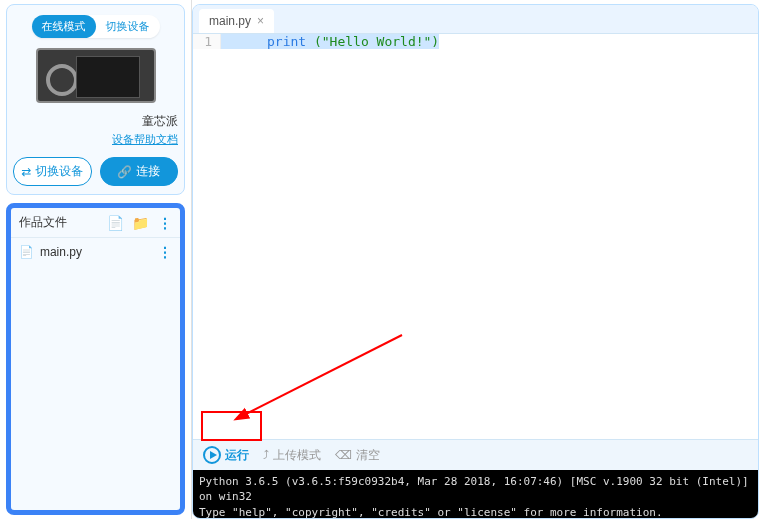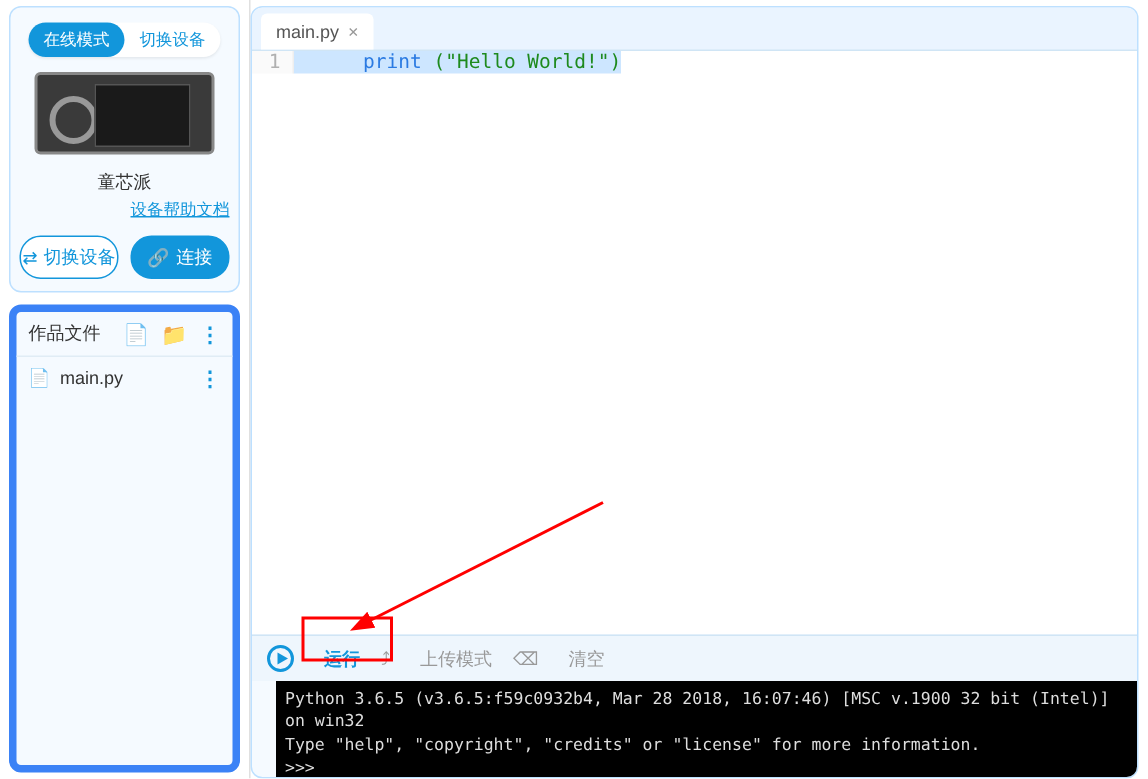--- a/index.html
+++ b/index.html
@@ -1,27 +1,27 @@
 <!DOCTYPE html>
 <html><head>
   <meta charset="utf-8">
   <style>
     * { margin: 0; padding: 0; box-sizing: border-box; }
     body { font-family: "Microsoft YaHei", Arial, sans-serif; font-size: 12px; background: #fff; color: #333; width: 765px; height: 519px; overflow: hidden; position: relative; }
     .container { display: flex; height: 100%; }
-    .sidebar { width: 167px; border-right: 1px solid #e0e0e0; display: flex; flex-direction: column; }
+    .sidebar { width: 192px; border-right: 1px solid #e0e0e0; display: flex; flex-direction: column; }
     .sidebar-top { background: #f5faff; border: 1px solid #bde0ff; border-radius: 8px; margin: 4px 6px; padding: 6px; }
     .mode-toggle { display: flex; justify-content: center; margin: 4px 0 10px 0; }
     .mode-pill { background: #fff; border-radius: 14px; display: inline-flex; box-shadow: 0 1px 2px rgba(0,0,0,0.08); }
     .mode-btn { padding: 4px 10px; border-radius: 14px; font-size: 11px; cursor: pointer; color: #1296db; }
     .mode-btn.active { background: #1296db; color: #fff; }
     .device-img { width: 120px; height: 55px; margin: 6px auto 10px auto; background: #3a3a3a; border: 2px solid #888; border-radius: 4px; position: relative; }
     .device-img::before { content: ""; position: absolute; left: 8px; top: 14px; width: 24px; height: 24px; border: 4px solid #999; border-radius: 50%; }
     .device-img::after { content: ""; position: absolute; right: 14px; top: 6px; width: 62px; height: 40px; background: #1a1a1a; border: 1px solid #555; }
-    .device-name { text-align: center; font-size: 12px; margin-bottom: 2px; }
+    .device-name { text-align: right; font-size: 12px; margin-bottom: 2px; }
     .device-link { text-align: right; font-size: 11px; color: #1296db; text-decoration: underline; cursor: pointer; margin-bottom: 10px; }
     .device-buttons { display: flex; gap: 8px; justify-content: center; margin-bottom: 2px; }
     .dbtn { flex: 1; border-radius: 14px; padding: 5px 0; font-size: 12px; display: flex; align-items: center; justify-content: center; gap: 4px; cursor: pointer; }
     .dbtn-outline { border: 1px solid #1296db; color: #1296db; background: #fff; }
     .dbtn-solid { border: 1px solid #1296db; background: #1296db; color: #fff; }
     .files-section { background: #f5faff; border: 5px solid #3b82f6; border-radius: 8px; margin: 4px 6px; flex: 1; }
     .files-header { display: flex; align-items: center; padding: 6px 8px; border-bottom: 1px solid #e0ecf5; }
     .files-title { flex: 1; font-size: 12px; }
     .files-actions { display: flex; gap: 8px; align-items: center; }
     .file-icon-btn { color: #1296db; cursor: pointer; font-size: 14px; }
@@ -33,25 +33,25 @@
     .tab-bar { display: flex; background: #eaf4ff; border-bottom: 1px solid #d0e5f5; padding-left: 6px; }
     .tab { display: flex; align-items: center; gap: 6px; background: #fff; border-top-left-radius: 4px; border-top-right-radius: 4px; padding: 5px 10px; font-size: 12px; margin-top: 4px; color: #555; cursor: pointer; }
     .tab-close { color: #999; cursor: pointer; font-size: 12px; }
     .editor { flex: 1; background: #fff; font-family: Consolas, monospace; font-size: 13px; overflow: auto; }
     .code-line { display: flex; }
     .gutter { width: 28px; text-align: right; padding-right: 8px; color: #b0b0b0; background: #fafafa; border-right: 1px solid #eee; user-select: none; }
     .code-text { padding-left: 6px; background: #cde6ff; flex: 0 0 auto; white-space: pre; }
     .kw-print { color: #2a7ae2; margin-left: 40px; }
     .kw-str { color: #1e8a1e; }
     .action-bar { display: flex; align-items: center; gap: 14px; padding: 6px 10px; background: #eef6fd; border-top: 1px solid #d0e5f5; }
-    .abtn { display: flex; align-items: center; gap: 20px; font-size: 12px; cursor: pointer; color: #999; }
+    .abtn { display: flex; align-items: center; gap: 4px; font-size: 12px; cursor: pointer; color: #999; }
     .abtn.primary { color: #1296db; font-weight: bold; }
     .play-circle { width: 18px; height: 18px; border: 2px solid #1296db; border-radius: 50%; display: inline-flex; align-items: center; justify-content: center; }
     .play-triangle { width: 0; height: 0; border-left: 7px solid #1296db; border-top: 4px solid transparent; border-bottom: 4px solid transparent; margin-left: 2px; }
-    .terminal { background: #000; color: #ddd; font-family: Consolas, monospace; font-size: 11px; padding: 4px 6px; height: 64px; overflow: auto; white-space: pre-wrap; line-height: 1.4; margin-left: 16px; }
+    .terminal { background: #000; color: #ddd; font-family: Consolas, monospace; font-size: 11px; padding: 4px 6px; height: 48px; overflow: auto; white-space: pre-wrap; line-height: 1.4; }
     .annotation-box { position: absolute; left: 201px; top: 411px; width: 61px; height: 30px; border: 2px solid #ff0000; pointer-events: none; }
     .annotation-arrow { position: absolute; pointer-events: none; }
     .swap-icon { font-size: 12px; }
     .link-icon { font-size: 12px; }
   </style>
 </head>
 <body>
 
 <div class="container">
   <div class="sidebar">

